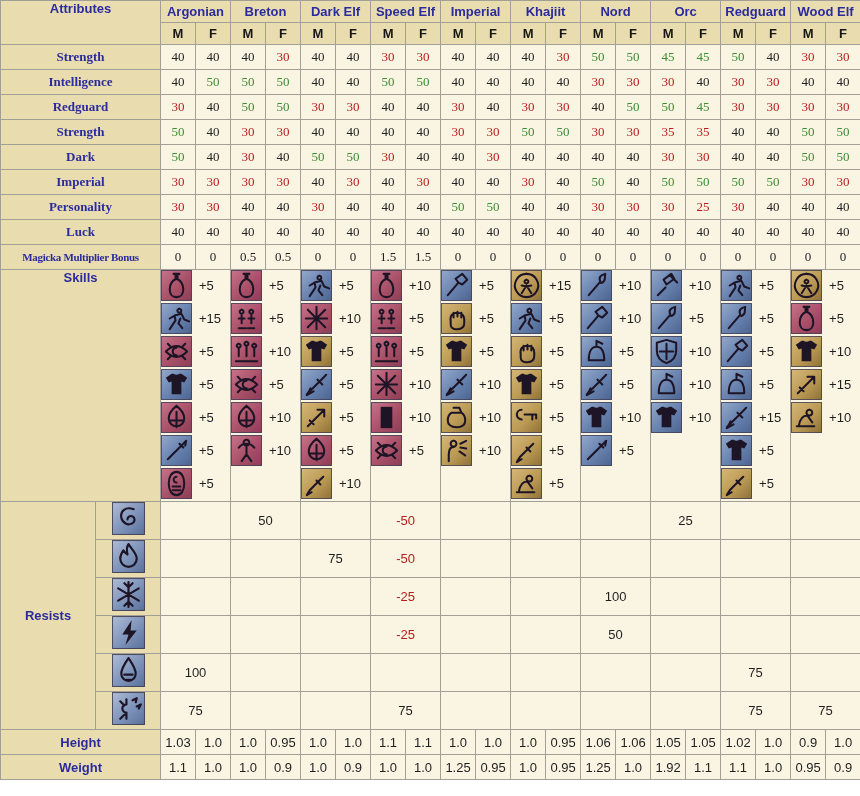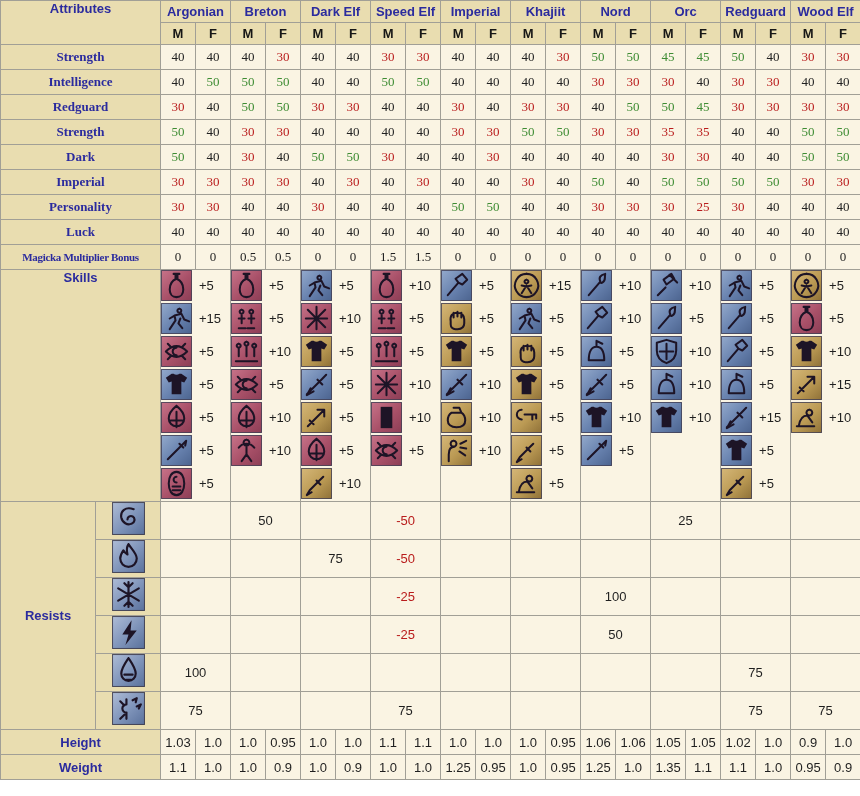--- a/index.html
+++ b/index.html
@@ -1036,21 +1036,21 @@
         <td class="cream val">1.0</td>
         <td class="cream val">0.9</td>
         <td class="cream val">1.0</td>
         <td class="cream val">1.0</td>
         <td class="cream val">1.25</td>
         <td class="cream val">0.95</td>
         <td class="cream val">1.0</td>
         <td class="cream val">0.95</td>
         <td class="cream val">1.25</td>
         <td class="cream val">1.0</td>
-        <td class="cream val">1.35</td>
+        <td class="cream val">1.92</td>
         <td class="cream val">1.1</td>
         <td class="cream val">1.1</td>
         <td class="cream val">1.0</td>
         <td class="cream val">0.95</td>
         <td class="cream val">0.9</td>
       </tr>
     </tbody>
 </table>
 
 </body></html>

